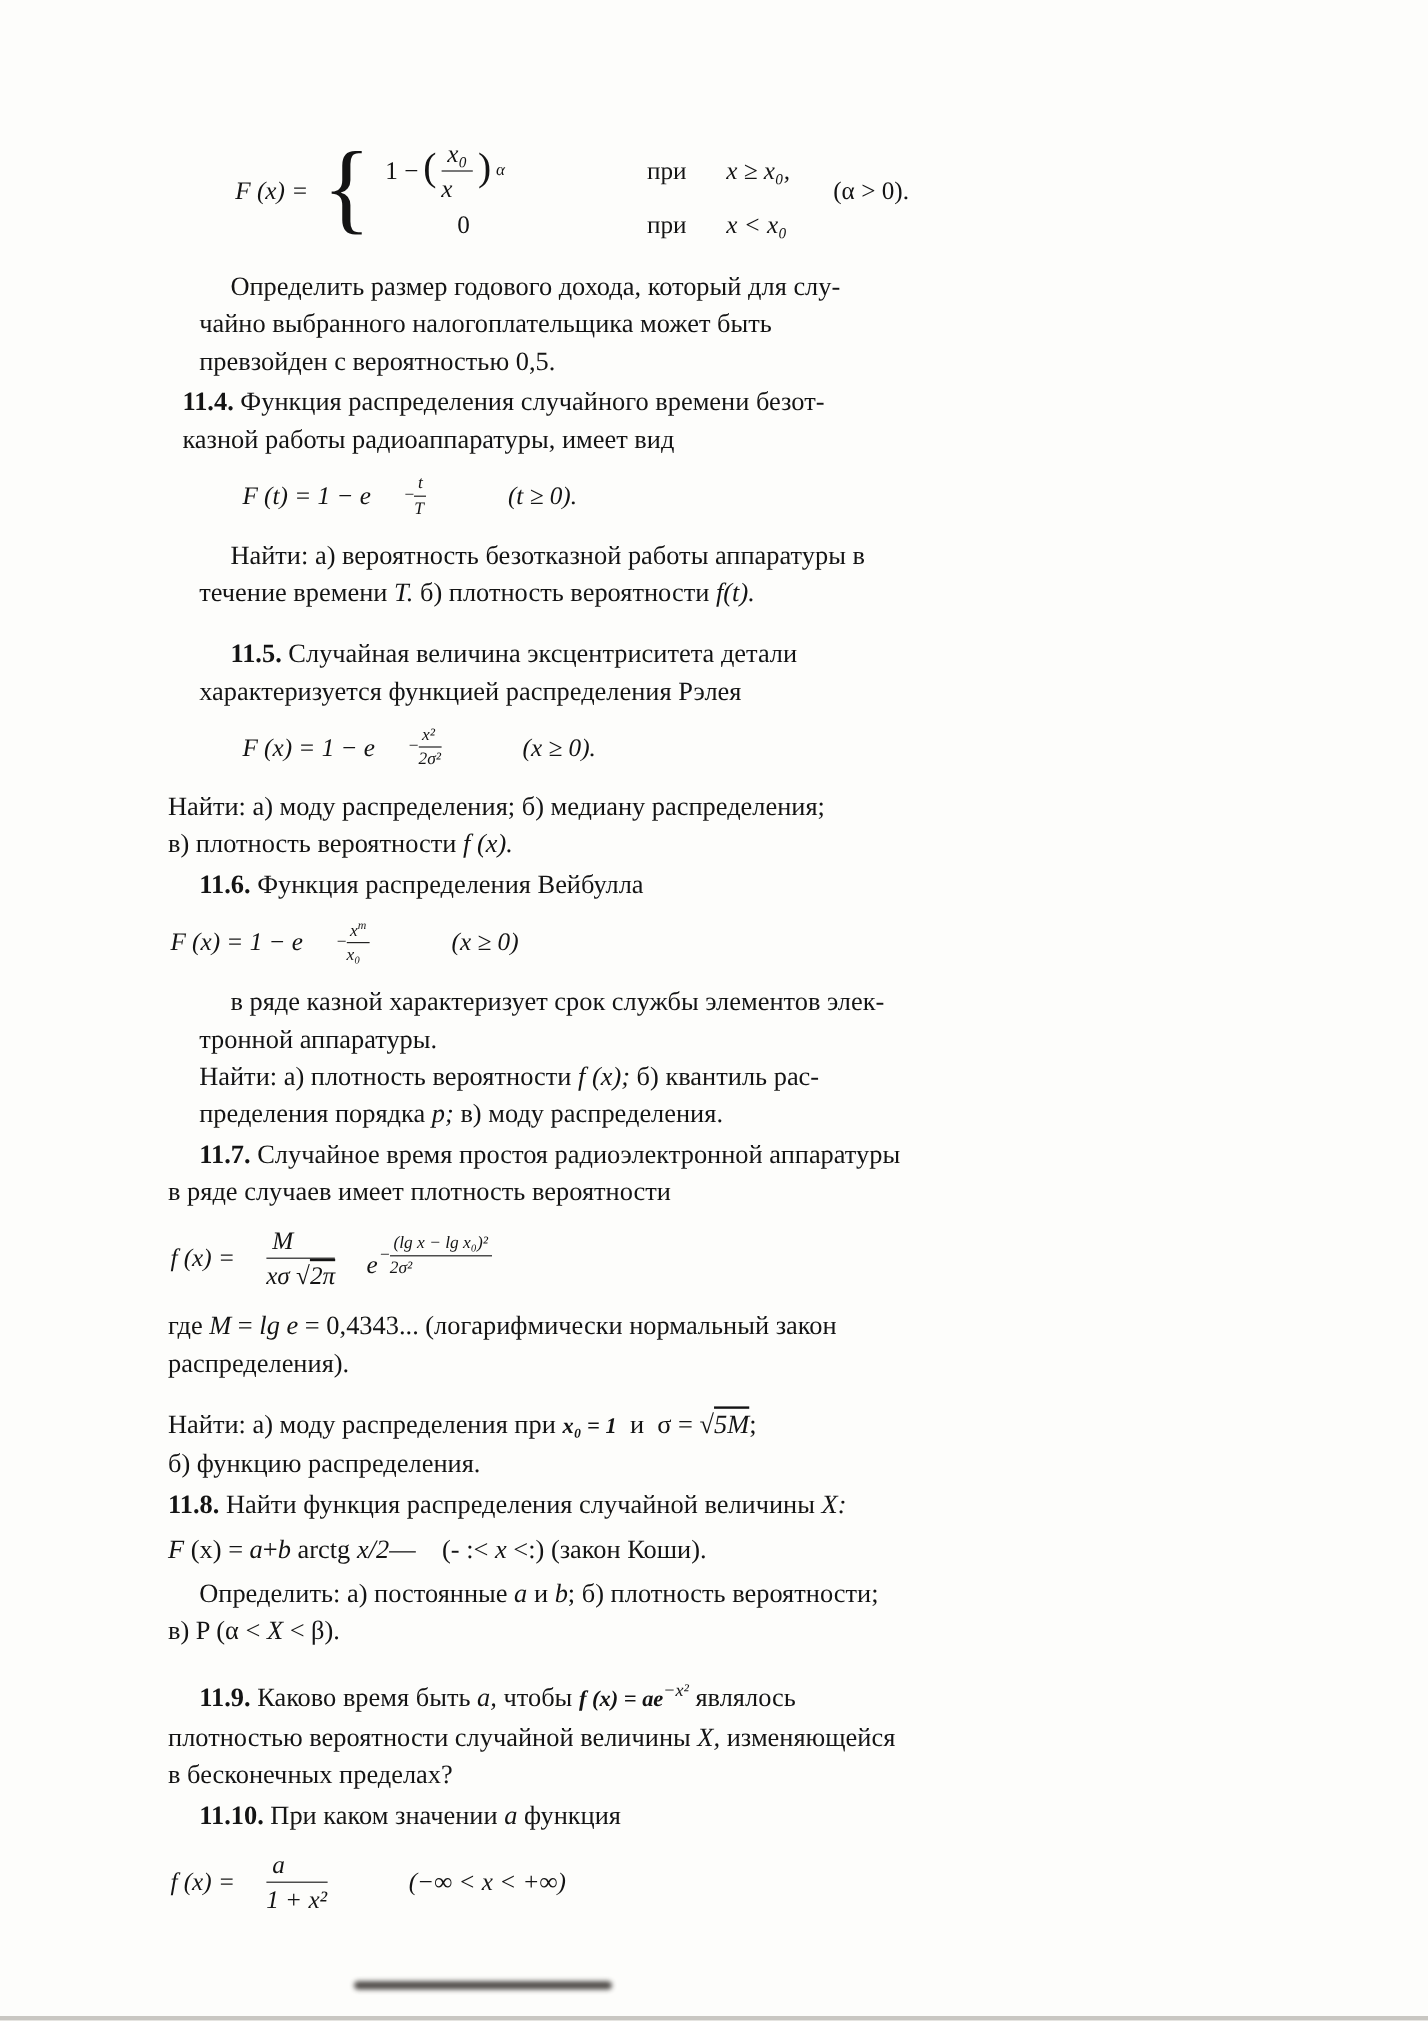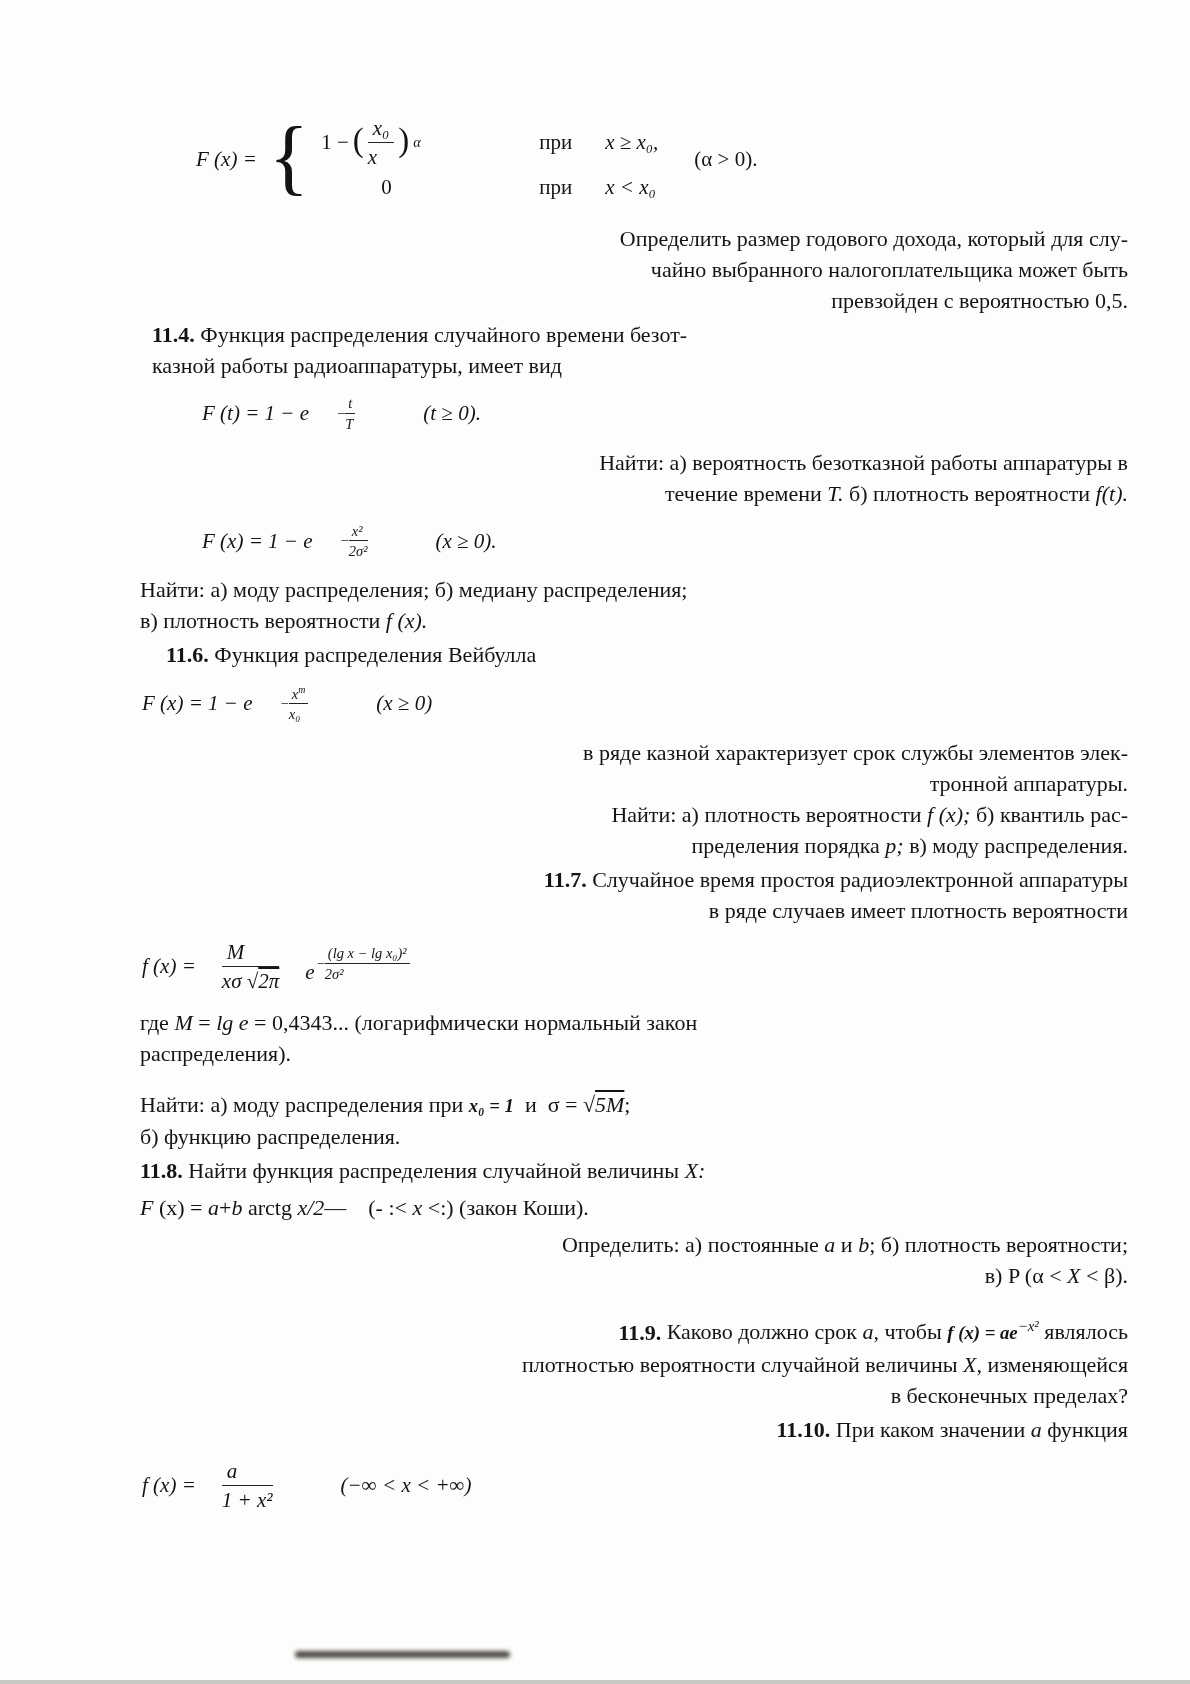--- a/index.html
+++ b/index.html
@@ -12,21 +12,21 @@
   .content { position:absolute; left:138px; top:110px; width:990px; font-size:22px; line-height:31px; }
 
   .it { font-style:italic; }
   .bd { font-weight:bold;margin-top:33px; }
   .ov { text-decoration:overline; }
   .sm { font-size:0.85em;font-weight:bold; }
   sup { font-size:0.68em; }
 
   .para { margin:0 0 3px 28px; white-space:pre-wrap; }
   .para.flush { margin-left:2px; }
-  .para.ind { text-indent:26px;text-align:right; }
+  .para.ind { text-indent:26px; }
   .para.mt { margin-top:20px; }
 
   
   .formula { font-size:21px; margin:14px 0 14px 64px; display:flex; align-items:center; gap:26px; }
   .formula.flush { margin-left:4px; }
   .cond { margin-left:42px; }
 
   .frac { display:inline-flex; flex-direction:column; text-align:left; vertical-align:middle; line-height:1.15; }
   .frac .num { border-bottom:1.4px solid #222; padding:0 5px 2px; display:block; }
   .frac .den { padding-top:2px; display:block; }
@@ -95,20 +95,21 @@
           <span class="frac">
             <span class="num it">t</span>
             <span class="den it">T</span>
           </span>
         </span>
       <span class="cond it">(t ≥ 0).</span>
     </div>
 
     <p class="para ind"><span>Найти: а) вероятность безотказной работы аппаратуры в</span><br><span>течение времени </span><span class="it">T.</span><span> б) плотность вероятности </span><span class="it">f(t).</span></p>
 
+    <p class="para ind mt"><span class="bd">11.5.</span><span> Случайная величина эксцентриситета детали</span><br><span>характеризуется функцией распределения Рэлея</span></p>
 
     <div class="formula">
       <span class="it">F (x) = 1 − e</span>
         <span class="sup-exp">
           <span>−</span>
           <span class="frac">
             <span class="num it">x²</span>
             <span class="den it">2σ²</span>
           </span>
         </span>
@@ -153,21 +154,21 @@
     <p class="para flush"><span>где </span><span class="it">M</span><span> = </span><span class="it">lg e</span><span> = 0,4343... (логарифмически нормальный закон</span><br><span>распределения).</span></p>
 
     <p class="para flush mt"><span>Найти: а) моду распределения при </span><span class="it sm">x₀ = 1</span><span>  и  σ = </span><span>√</span><span class="it ov">5M</span><span>;</span><br><span>б) функцию распределения.</span></p>
 
     <p class="para flush"><span class="bd">11.8.</span><span> Найти функция распределения случайной величины </span><span class="it">X:</span></p>
 
     <p class="para flush" style="margin:6px 0 6px 2px"><span class="it">F </span><span>(x) = </span><span class="it">a</span><span>+</span><span class="it">b</span><span> arctg </span><span class="it">x/2</span><span>—    (- :&lt; </span><span class="it">x</span><span> &lt;:) (закон Коши).</span></p>
 
     <p class="para flush ind"><span>Определить: а) постоянные </span><span class="it">a</span><span> и </span><span class="it">b</span><span>; б) плотность вероятности;</span><br><span>в) P (α &lt; </span><span class="it">X</span><span> &lt; β).</span></p>
 
-    <p class="para flush ind mt"><span class="bd">11.9.</span><span> Каково должно срок </span><span class="it">a,</span><span> чтобы </span><span class="it sm">f (x) = ae</span><sup class="it">−x²</sup><span> являлось</span><br><span>плотностью вероятности случайной величины </span><span class="it">X,</span><span> изменяющейся</span><br><span>в бесконечных пределах?</span></p>
+    <p class="para flush ind mt"><span class="bd">11.9.</span><span> Каково время быть </span><span class="it">a,</span><span> чтобы </span><span class="it sm">f (x) = ae</span><sup class="it">−x²</sup><span> являлось</span><br><span>плотностью вероятности случайной величины </span><span class="it">X,</span><span> изменяющейся</span><br><span>в бесконечных пределах?</span></p>
 
     <p class="para flush ind"><span class="bd">11.10.</span><span> При каком значении </span><span class="it">a</span><span> функция</span></p>
 
     <div class="formula flush">
       <span class="it">f (x) =</span>
       <span class="frac">
         <span class="num it">a</span>
         <span class="den it">1 + x²</span>
       </span>
       <span class="cond it">(−∞ &lt; x &lt; +∞)</span>

